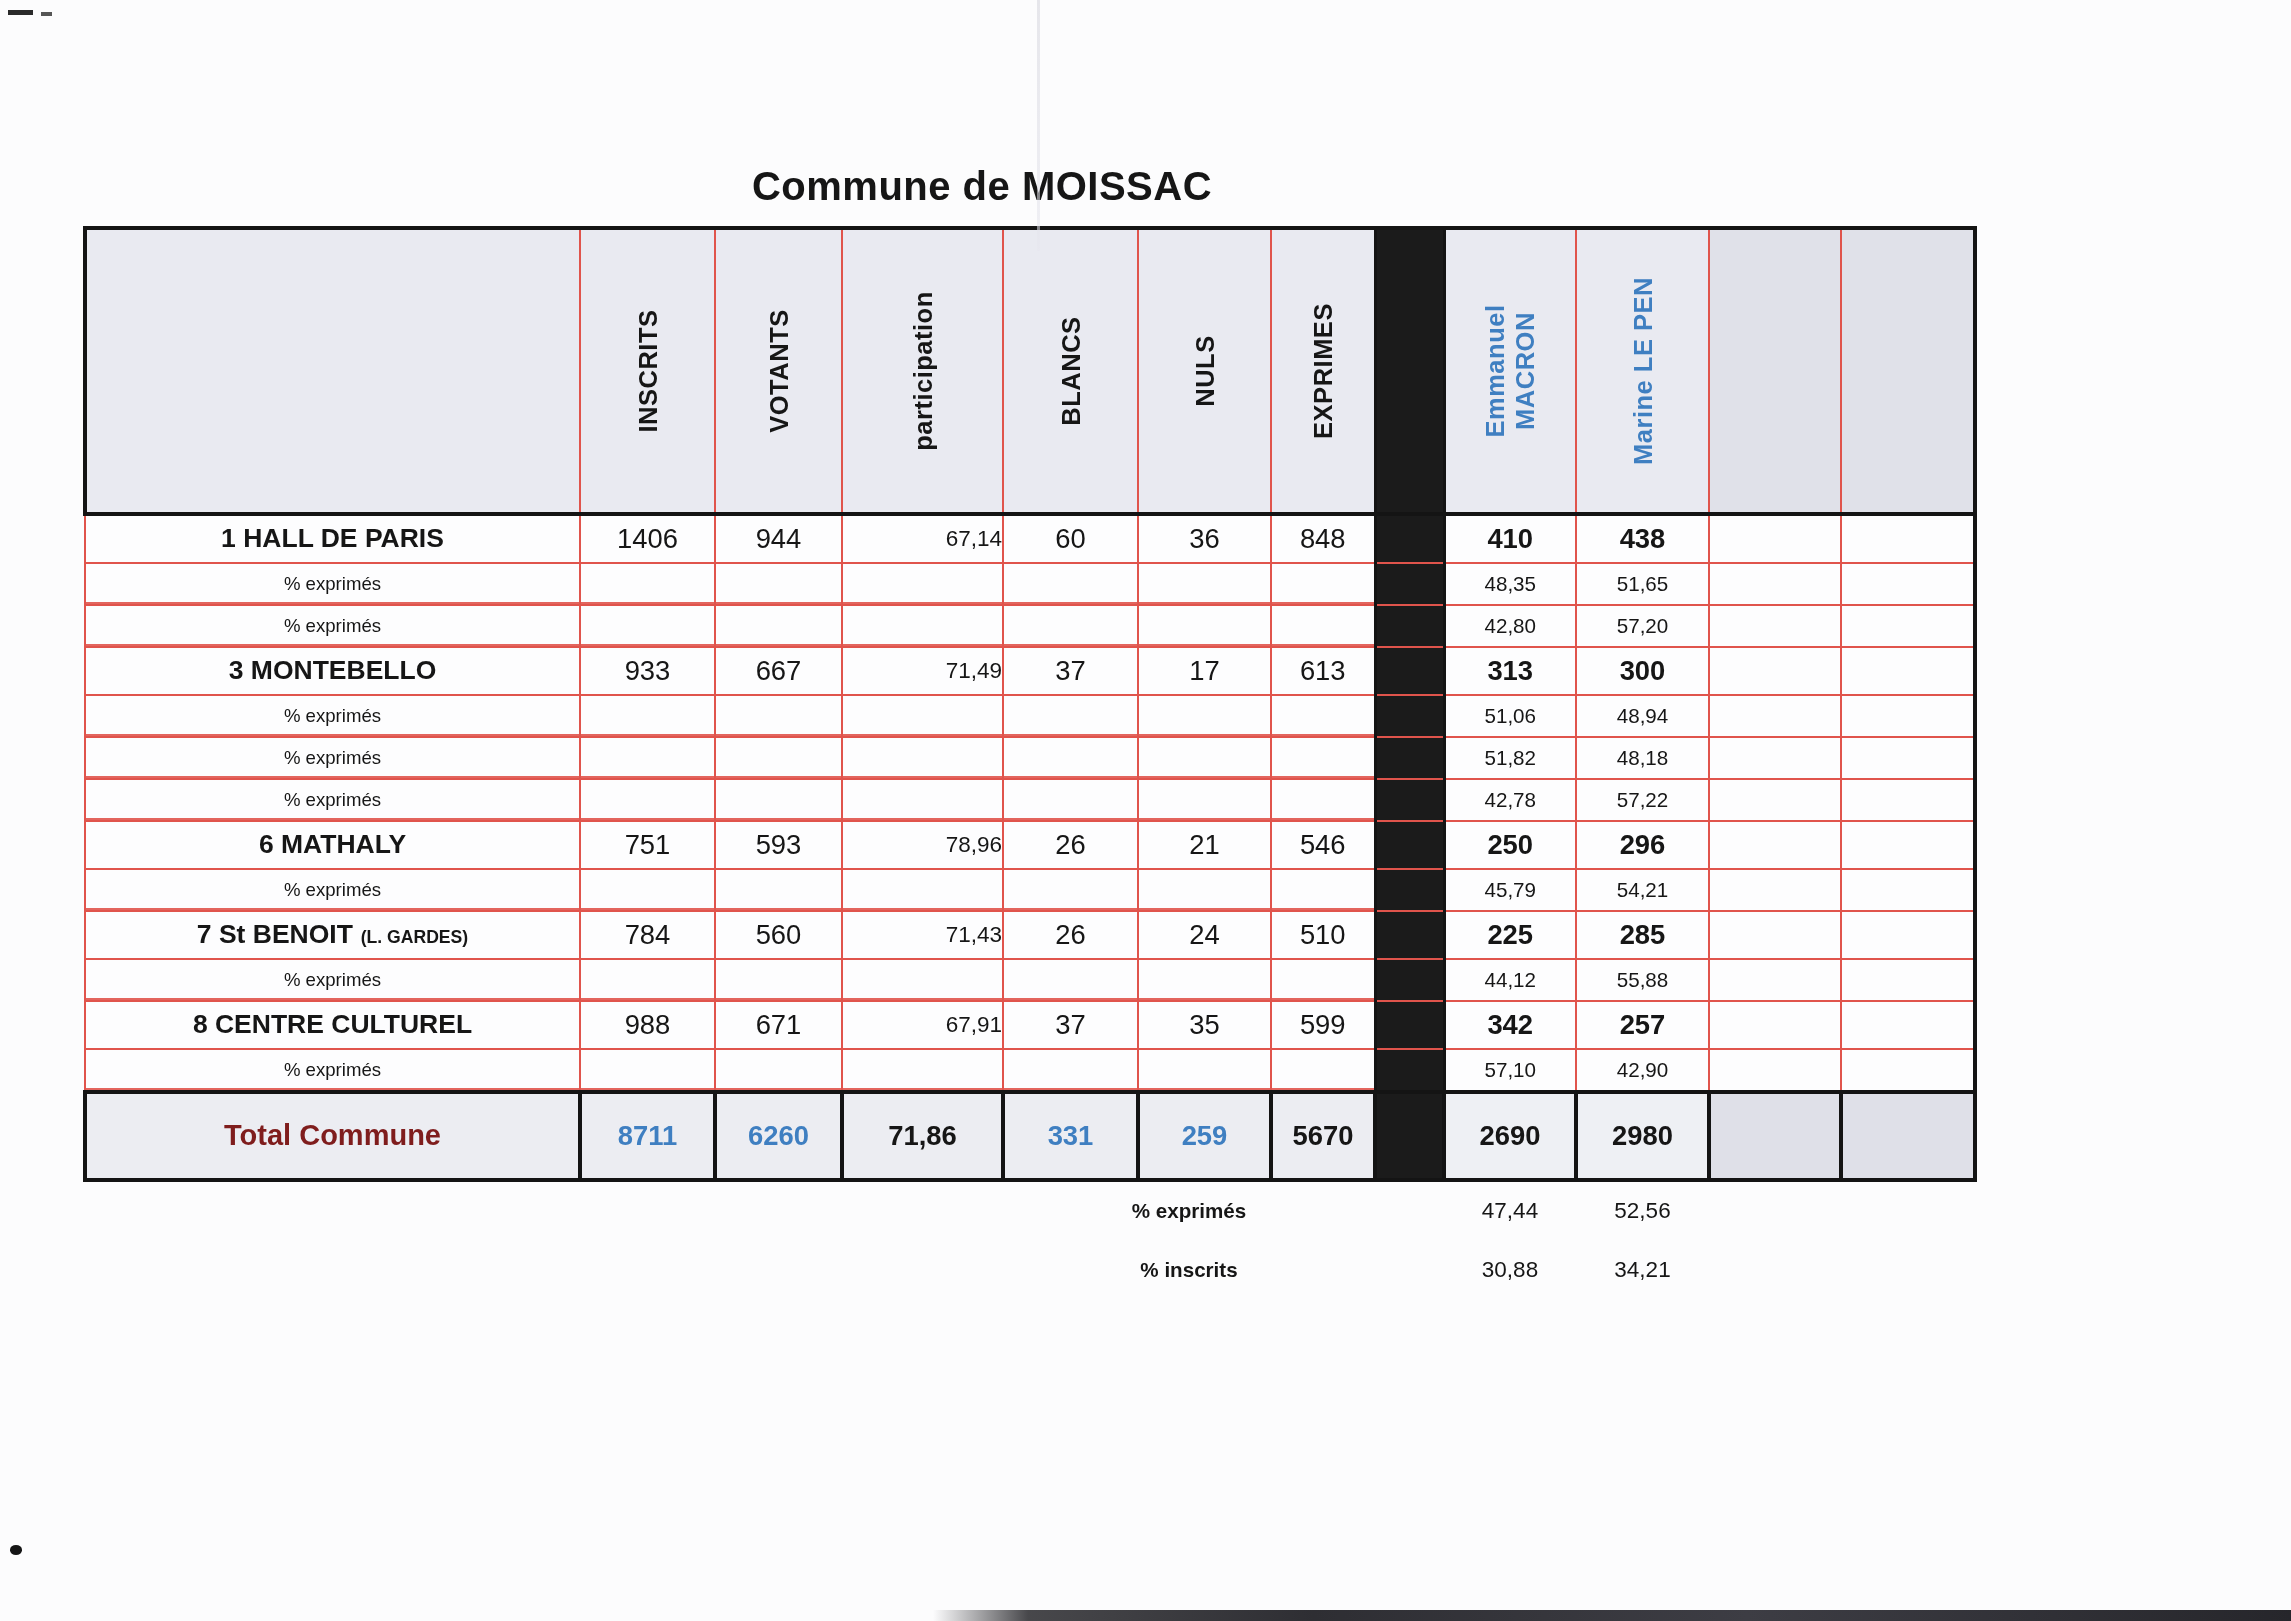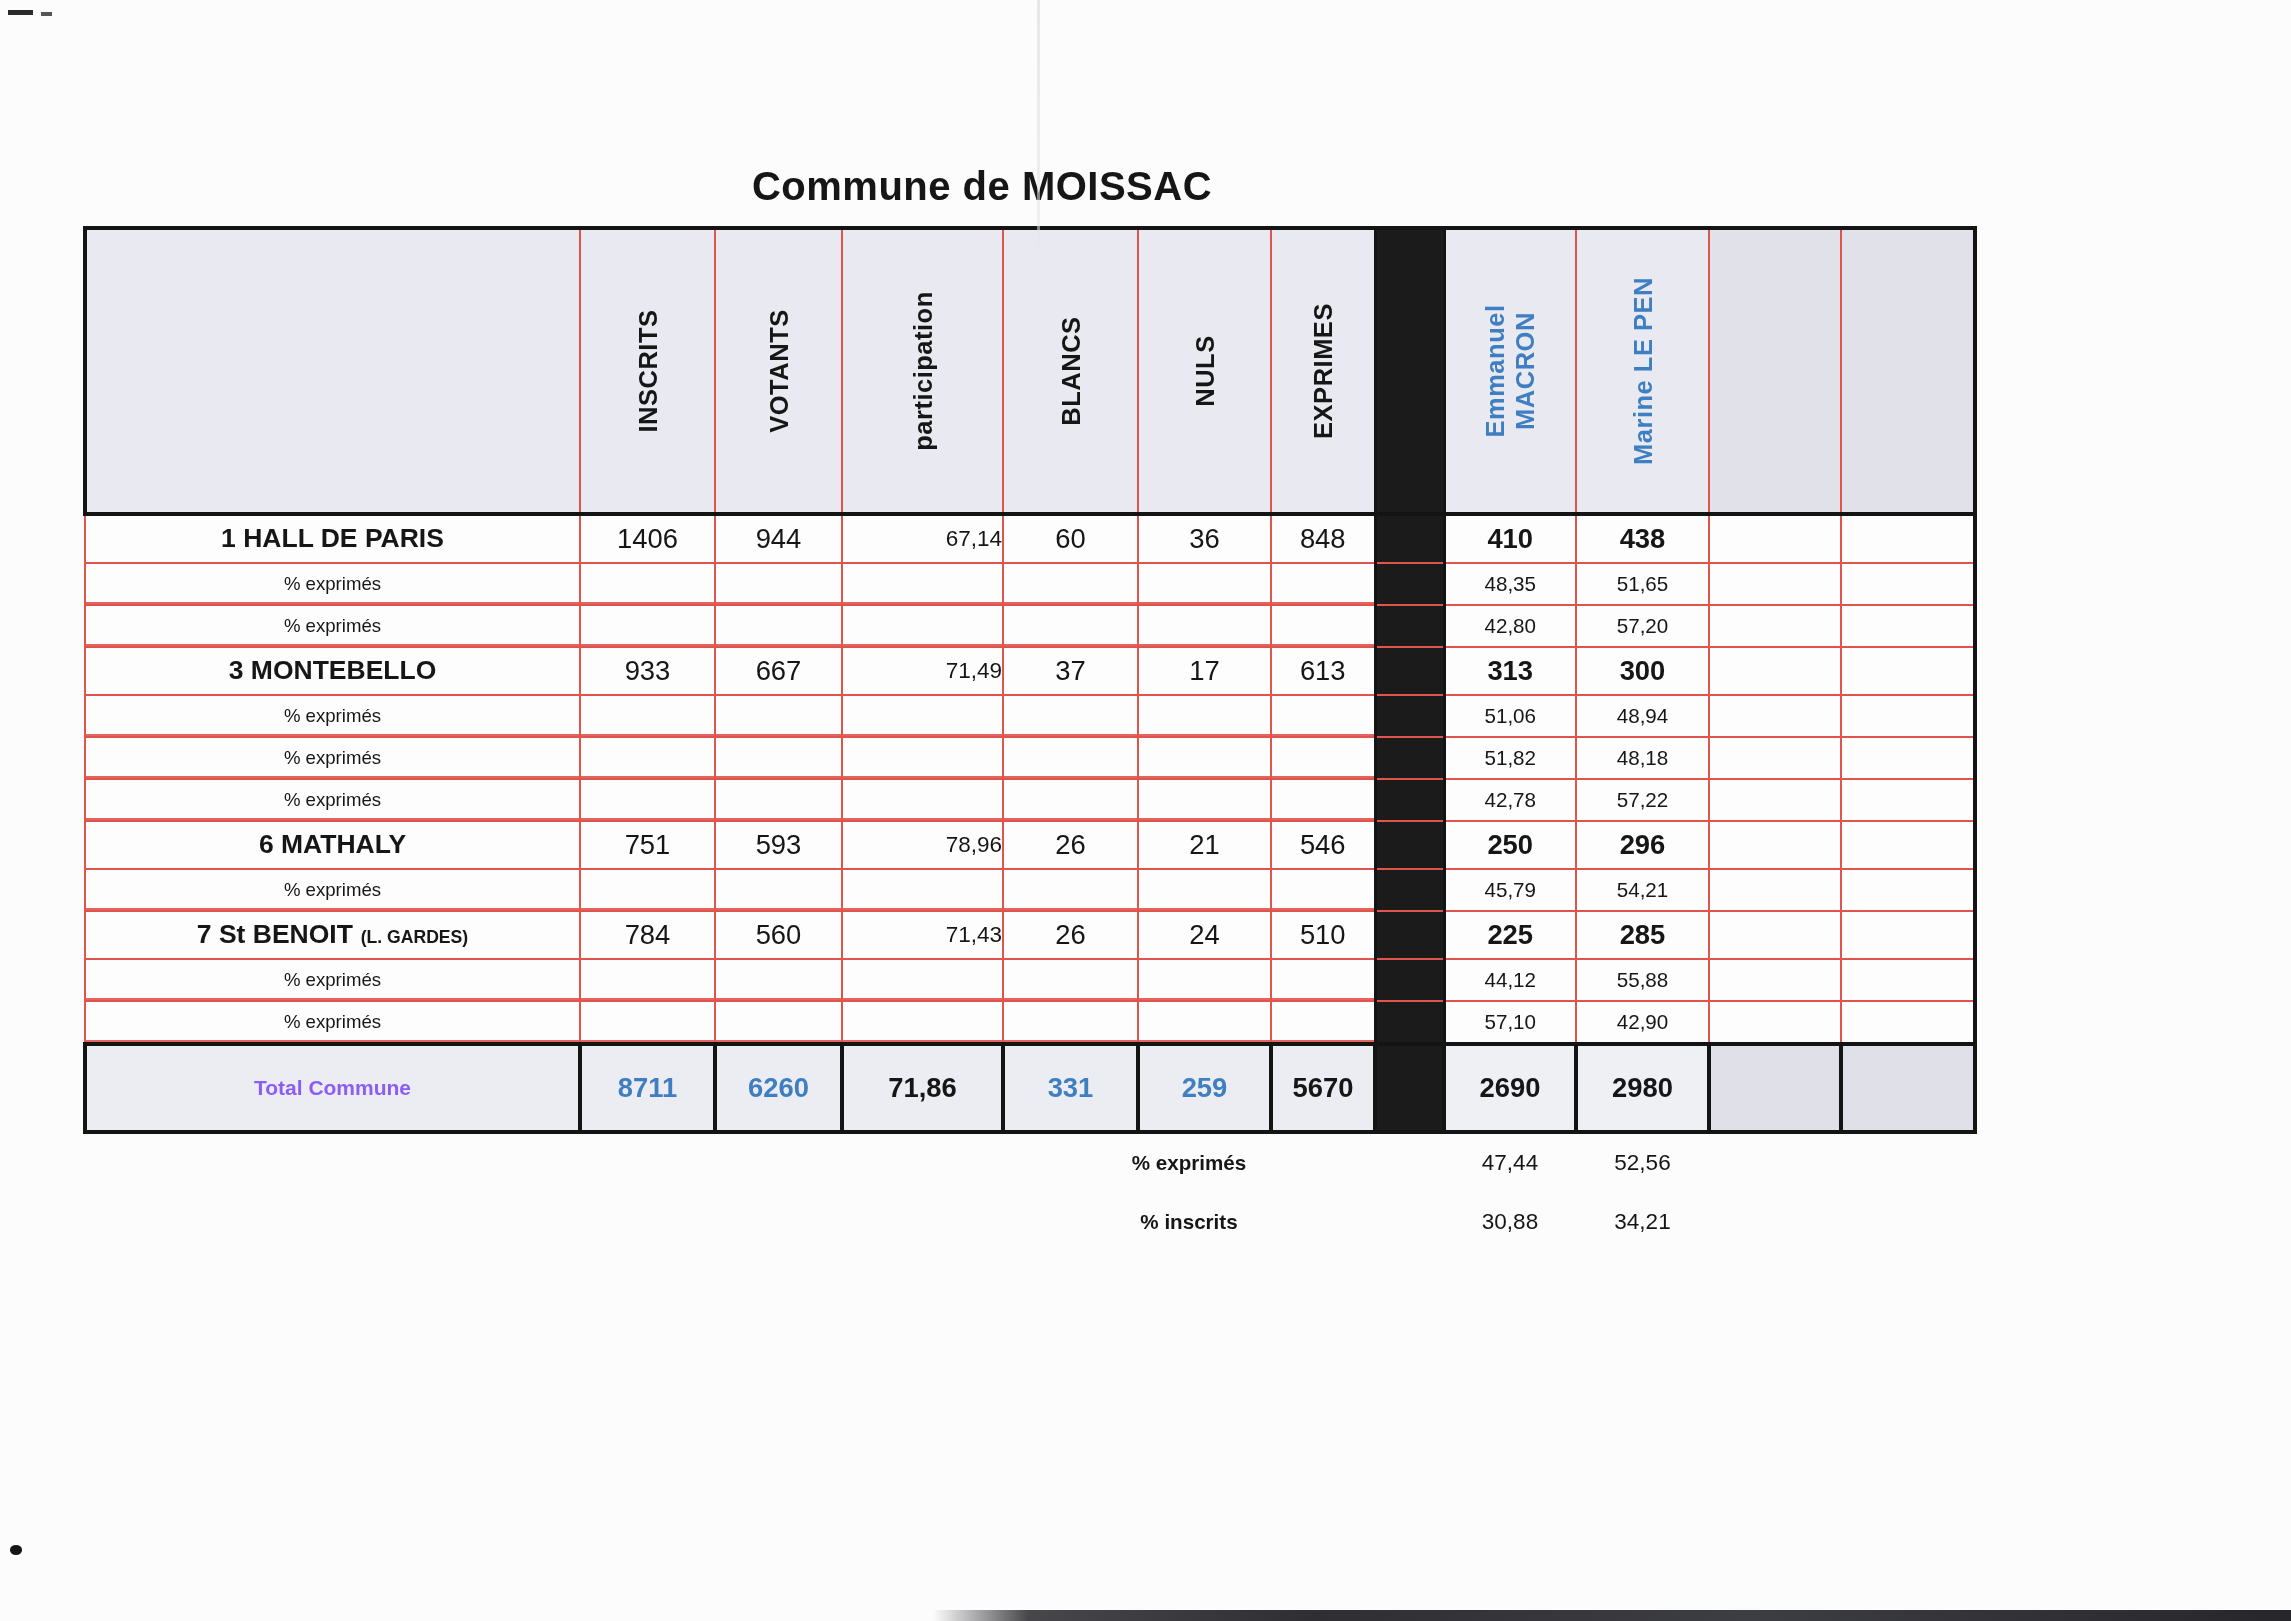--- a/index.html
+++ b/index.html
@@ -44,21 +44,21 @@
   td.val.part { font-size:22.5px;text-align:right; }
   td.cand   { font-size:27.4px; font-weight:bold; }
   td.pct    { font-size:20.6px; }
   td.pctlab { border-left:4.9px solid #141414; font-size:18.6px; }
   td.emptycol { background:#dfe0e8; }
   td.emptycol.lastcol { border-right:4.9px solid #141414; }
   .hl { box-shadow: inset 0 -10.8px 0 -8.8px rgba(224,84,76,.9); }
 
   
   tr.total td { border:4.9px solid #141414; height:84px; background:#ecedf2; }
-  tr.total td.tlabel { color:#8b5cf6; font-size:21px; font-weight:bold; }
+  tr.total td.tlabel { color:#7f1d1d; font-size:29px; font-weight:bold; }
   tr.total td.tval  { font-size:27.4px; font-weight:bold; }
   tr.total td.blue  { color:#3f7fc1; }
   tr.total td.cand  { background:#eef0f4; }
   tr.total td.emptycol { background:#dfe0e8; }
 
   
   tr.foot td { border:none; background:transparent; height:59px; }
   td.flabel { border:4.9px solid #141414; background:#fdfdfe; font-size:20.6px; font-weight:bold; }
   td.fval   { border:2.9px solid #141414; background:#fdfdfe; font-size:22.5px; }
   td.fempty { border:2.9px solid #141414; background:#dfe0e8; }
@@ -280,20 +280,34 @@
         <td class="pctlab hl">% exprimés</td>
         <td class="hl"></td>
         <td class="hl"></td>
         <td class="hl"></td>
         <td class="hl"></td>
         <td class="hl"></td>
         <td class="hl"></td>
         <td class="sepcol"></td>
         <td class="pct">44,12</td>
         <td class="pct">55,88</td>
+        <td class="emptycol"></td>
+        <td class="emptycol lastcol"></td>
+      </tr>
+      <tr class="r-main">
+        <td class="name"><span>8 CENTRE CULTUREL</span></td>
+        <td class="val">988</td>
+        <td class="val">671</td>
+        <td class="val part">67,91</td>
+        <td class="val">37</td>
+        <td class="val">35</td>
+        <td class="val">599</td>
+        <td class="sepcol"></td>
+        <td class="cand">342</td>
+        <td class="cand">257</td>
         <td class="emptycol"></td>
         <td class="emptycol lastcol"></td>
       </tr>
       <tr class="r-sub">
         <td class="pctlab hl">% exprimés</td>
         <td class="hl"></td>
         <td class="hl"></td>
         <td class="hl"></td>
         <td class="hl"></td>
         <td class="hl"></td>

